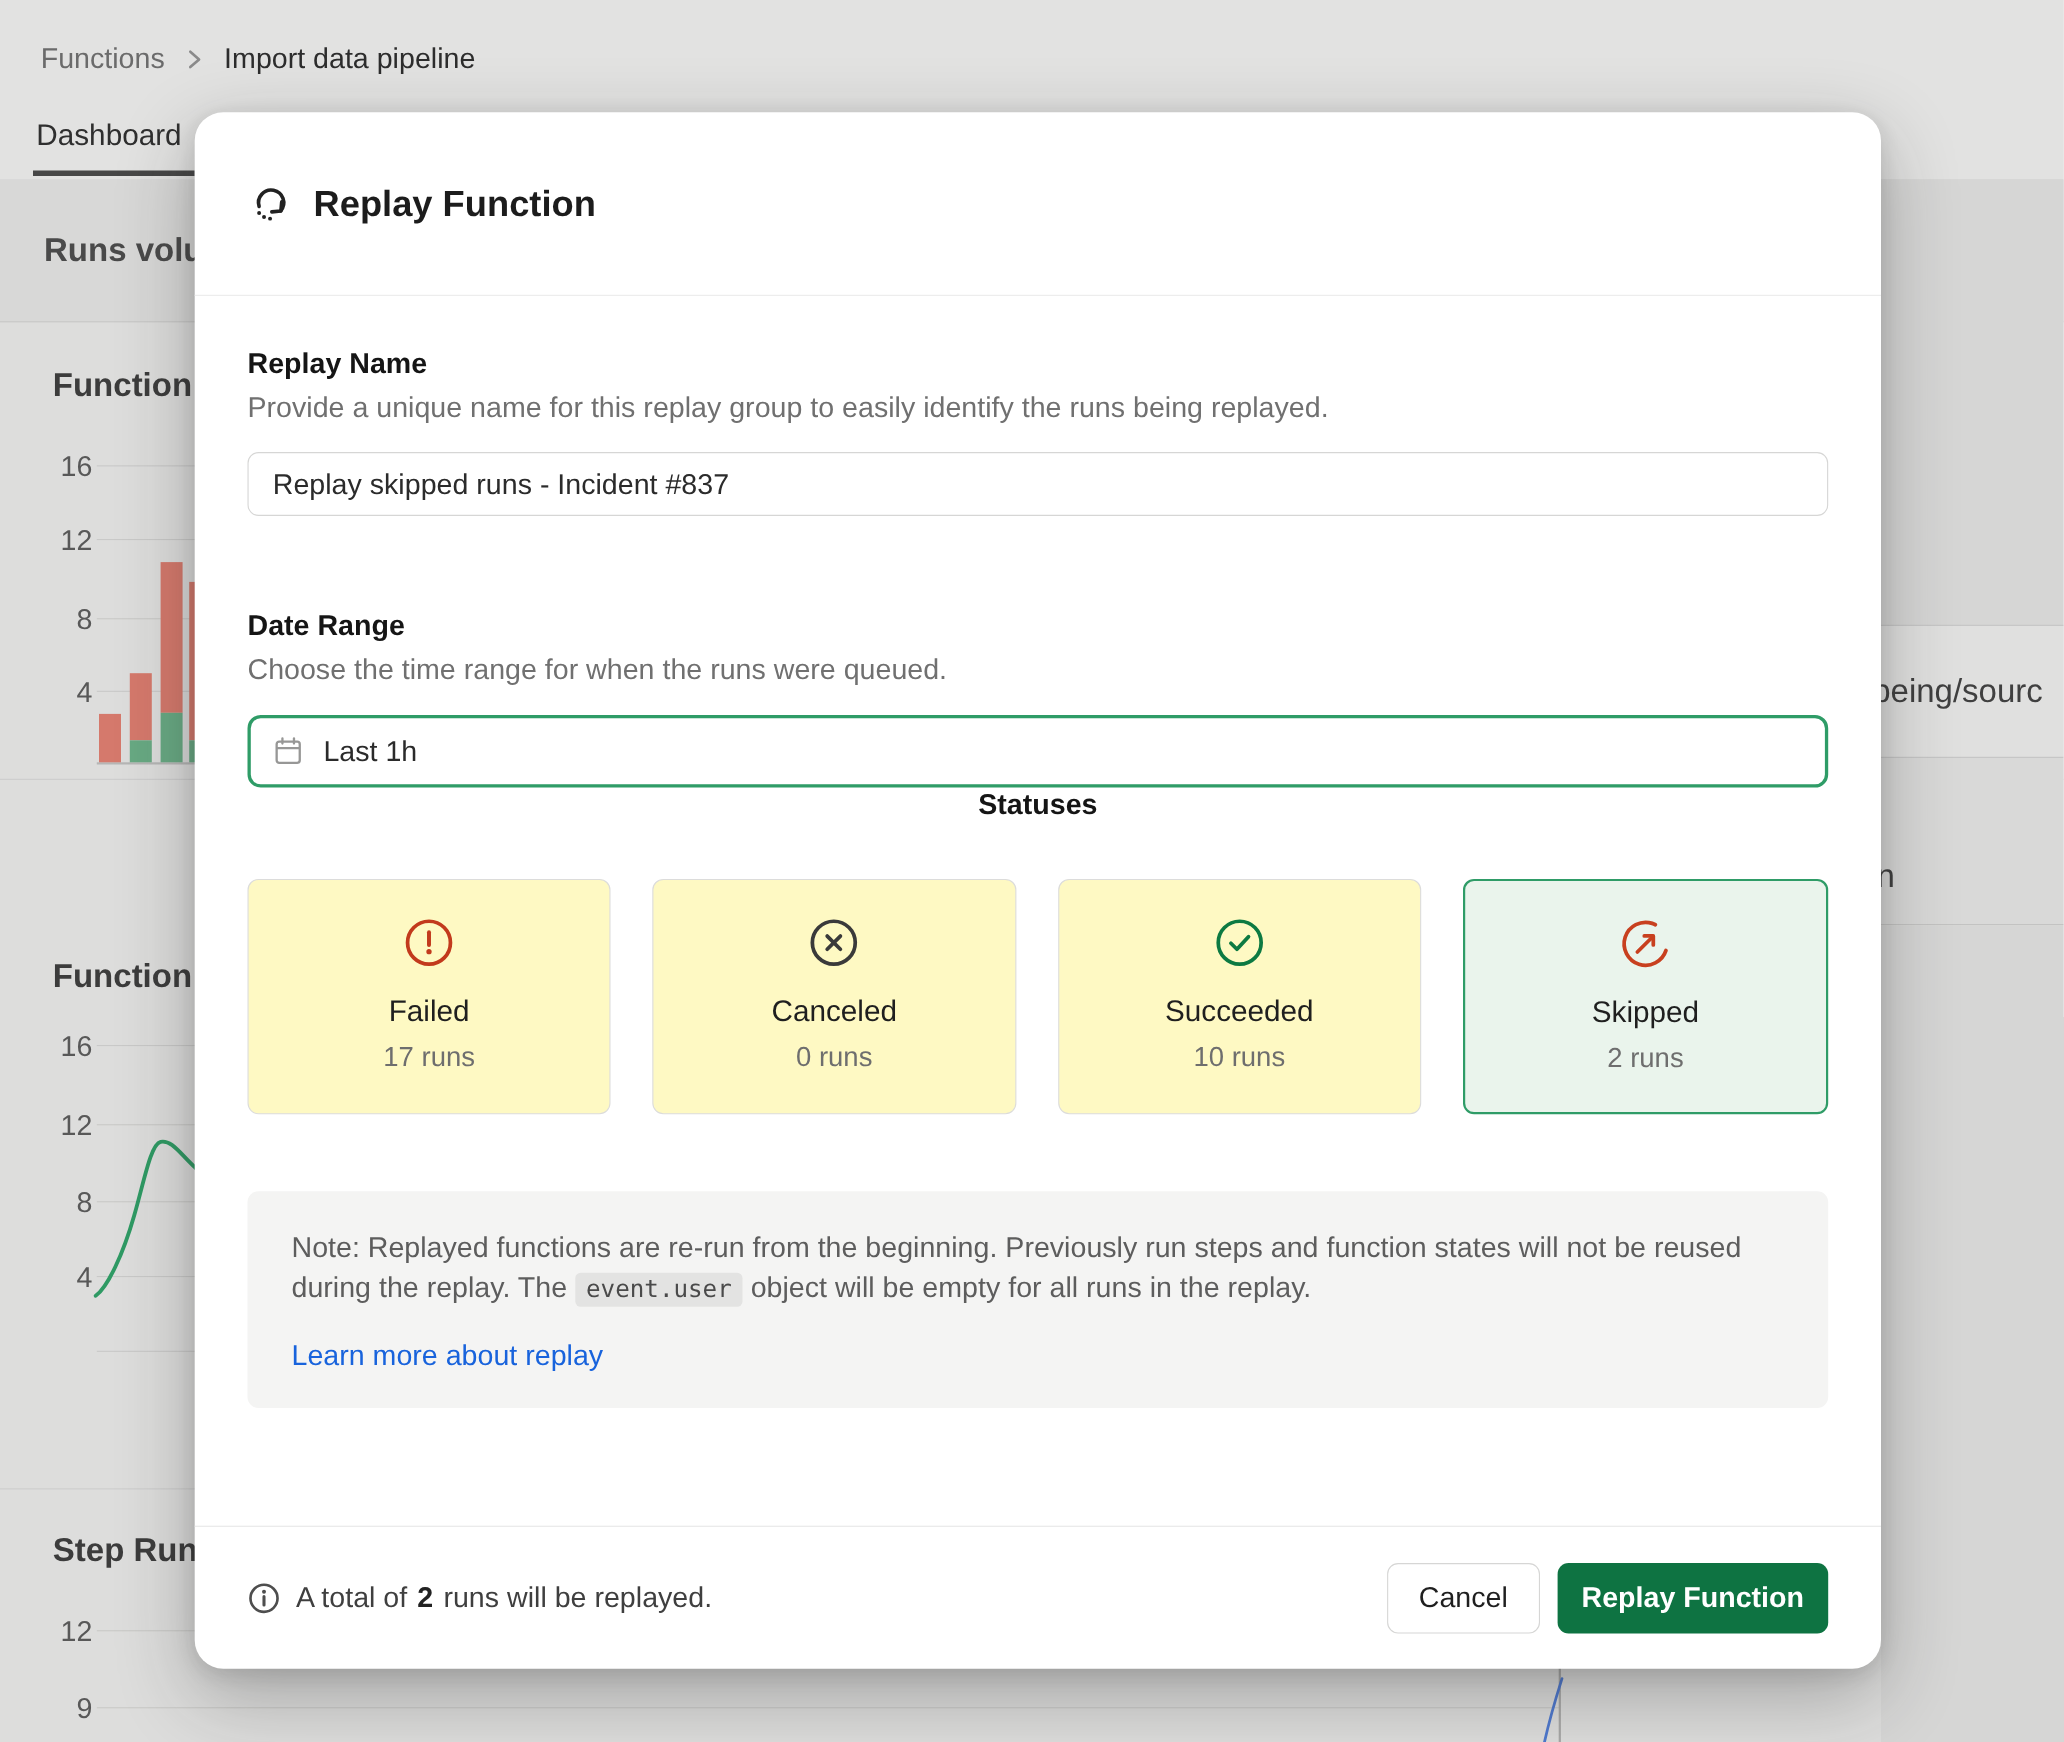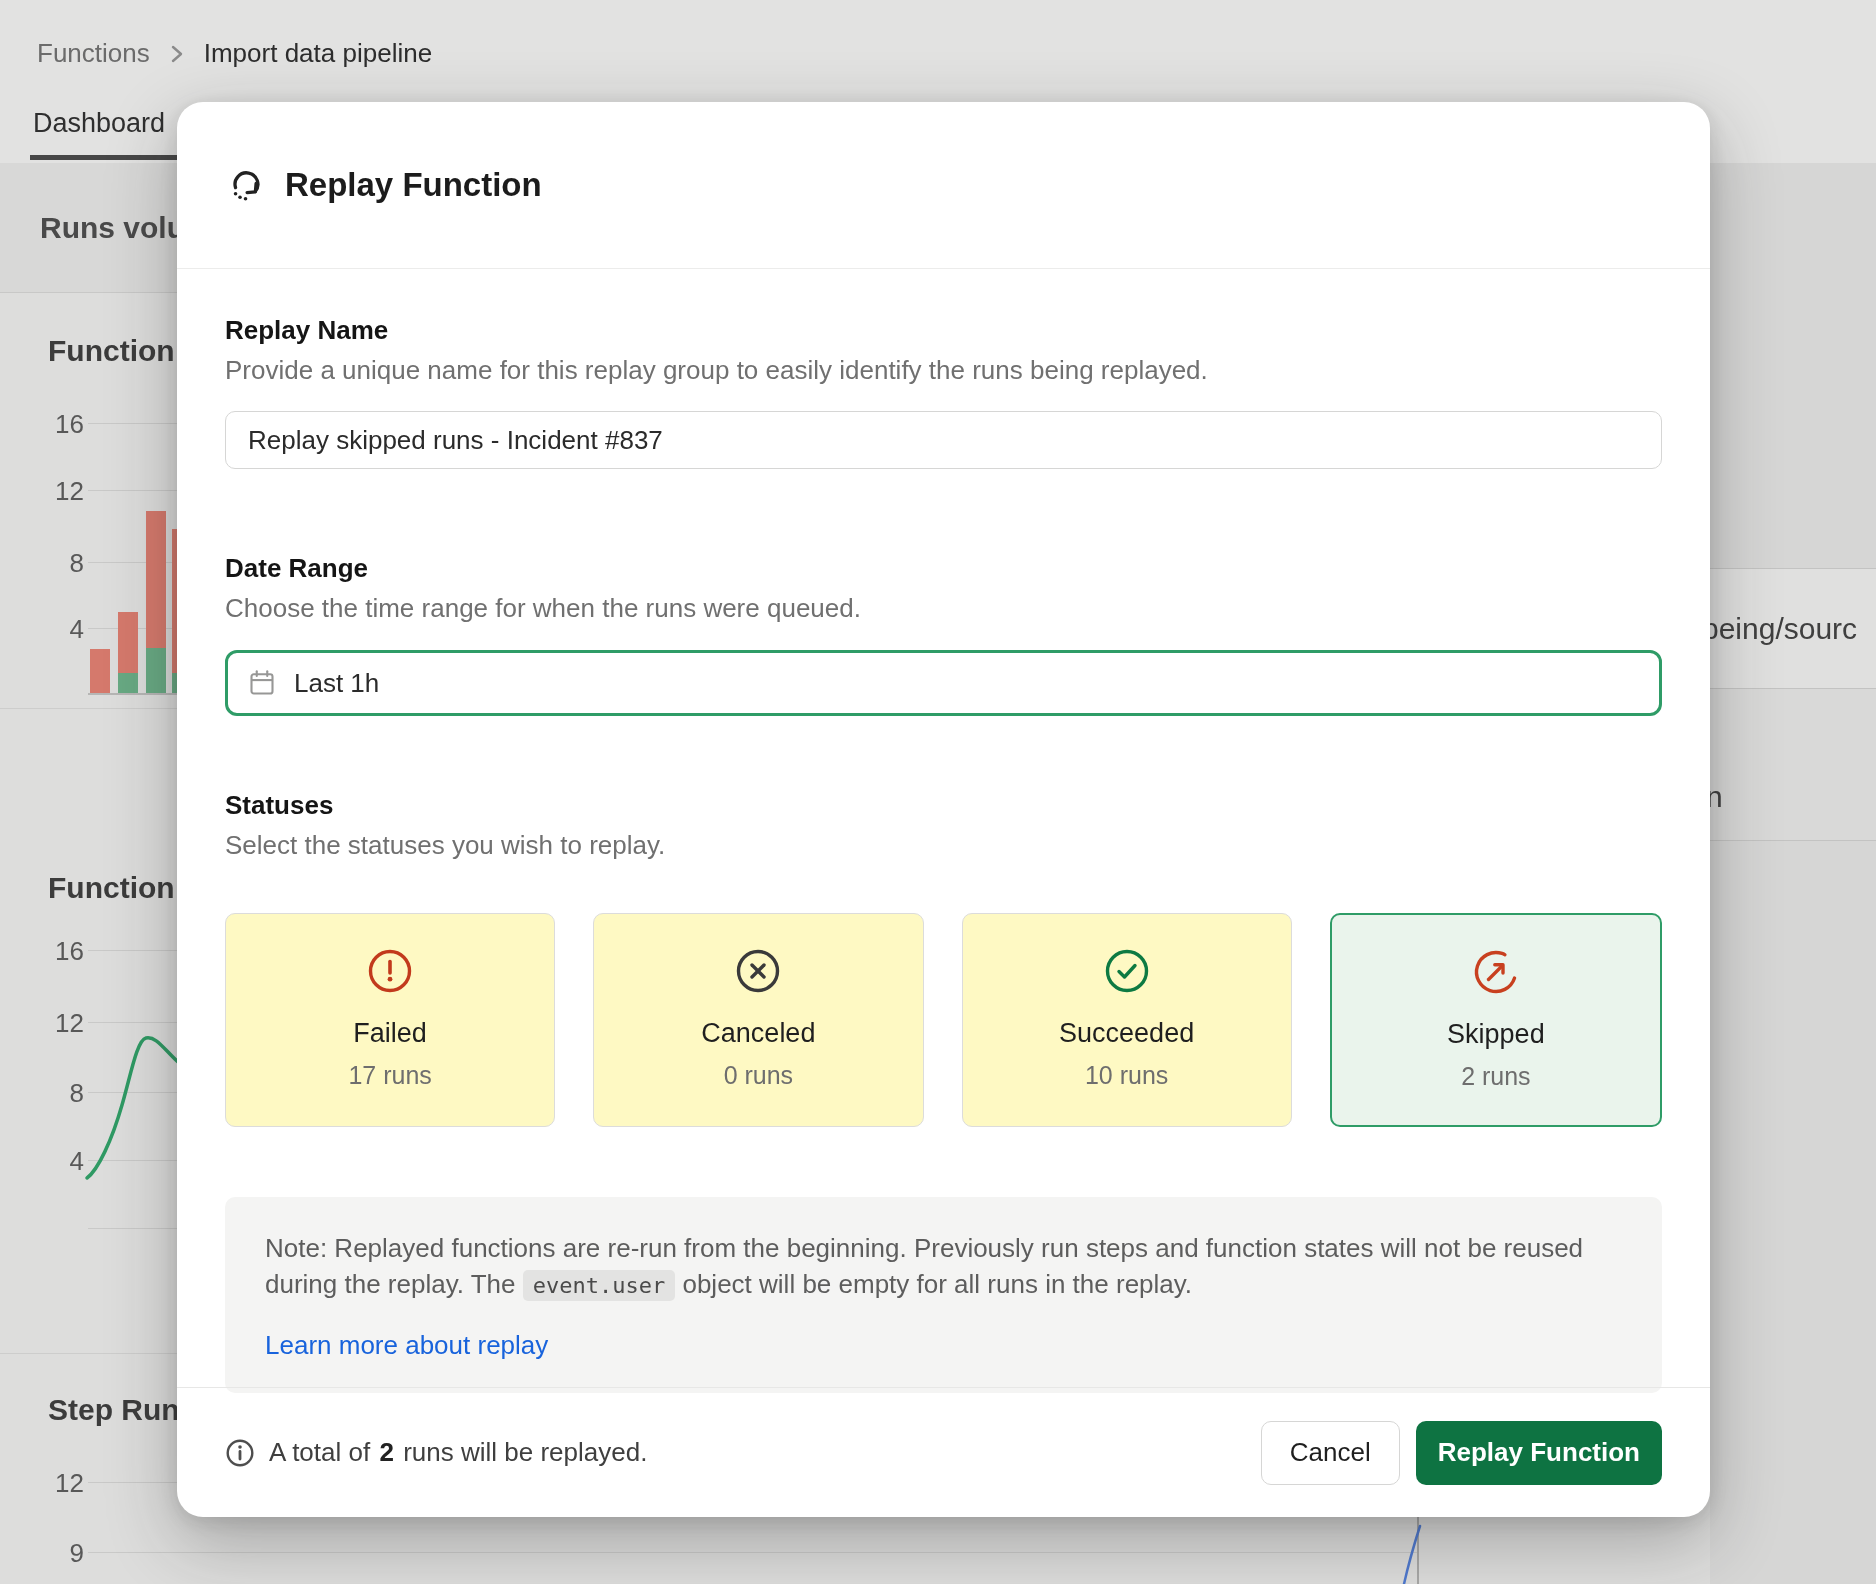--- a/index.html
+++ b/index.html
@@ -50,21 +50,21 @@
     position:absolute;left:0;top:0;right:0;height:167px;border-bottom:1px solid #ECECEB;
     display:flex;align-items:center;padding:0 52px;gap:20px;box-sizing:border-box;
   }
   .modal-title{font-size:33px;font-weight:700;color:#1C1C1C;}
   .modal-body{position:absolute;left:0;top:167px;right:0;padding:0 48px;box-sizing:border-box;}
 
   .sec-label{font-size:26px;font-weight:700;color:#151515;}
   .sec-desc{font-size:26px;color:#707070;margin-top:9px;}
   .mt-first{margin-top:46px;}
   .mt-sec{margin-top:84px;}
-  .mt-sec3{margin-top:74px;}
+  .mt-sec3{text-align:center;}
 
   .text-input{
     margin-top:25px;width:100%;height:58px;box-sizing:border-box;border:1.5px solid #D6D6D5;
     border-radius:10px;padding:0 22px;font-size:26px;color:#2B2B2B;background:#fff;outline:none;
     font-family:"Liberation Sans", sans-serif;
   }
   .date-box{
     margin-top:26px;height:66px;box-sizing:border-box;border:3px solid #2F9C67;border-radius:12px;
     display:flex;align-items:center;gap:18px;padding:0 20px;background:#fff;cursor:pointer;
   }
@@ -213,21 +213,20 @@
           <rect x="3" y="4.5" width="18" height="16.5" rx="2" fill="none" stroke="#979796" stroke-width="1.8"></rect>
           <line x1="3" y1="9.5" x2="21" y2="9.5" stroke="#979796" stroke-width="1.8"></line>
           <line x1="7.5" y1="2" x2="7.5" y2="6" stroke="#979796" stroke-width="1.8" stroke-linecap="round"></line>
           <line x1="16.5" y1="2" x2="16.5" y2="6" stroke="#979796" stroke-width="1.8" stroke-linecap="round"></line>
         </svg>
       </span>
       <span class="date-value">Last 1h</span>
     </div>
 
     <div class="sec-label mt-sec3">Statuses</div>
-    <div class="sec-desc">Select the statuses you wish to replay.</div>
 
     <div class="cards">
 
       <div class="status-card">
         <span class="card-icon">
           <svg width="46" height="46" viewBox="0 0 46 46">
             <circle cx="23" cy="23" r="19.5" fill="none" stroke="#C23A1C" stroke-width="3.4"></circle>
             <line x1="23" y1="13.5" x2="23" y2="25" stroke="#C23A1C" stroke-width="3.6" stroke-linecap="round"></line>
             <circle cx="23" cy="31.2" r="2.4" fill="#C23A1C"></circle>
           </svg>

